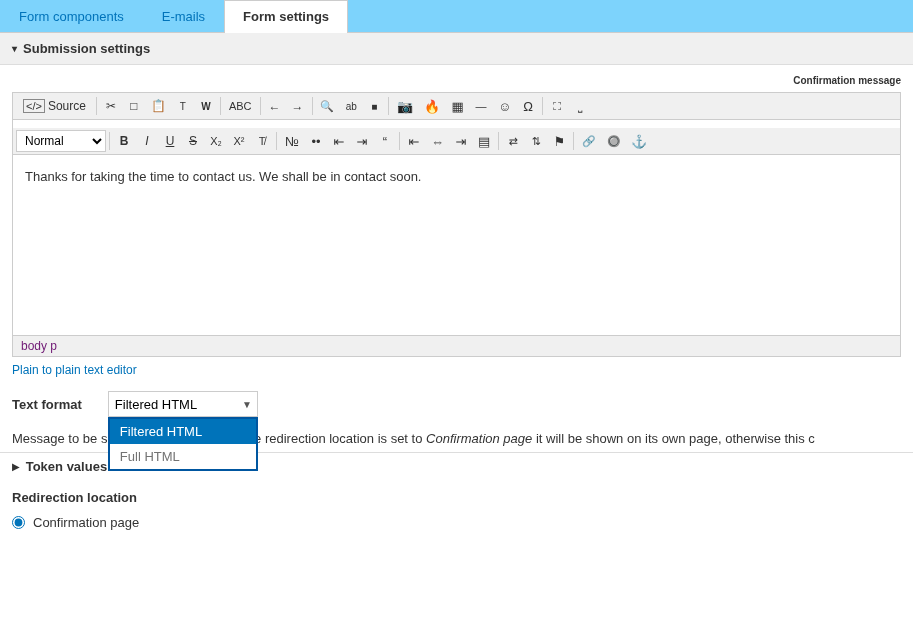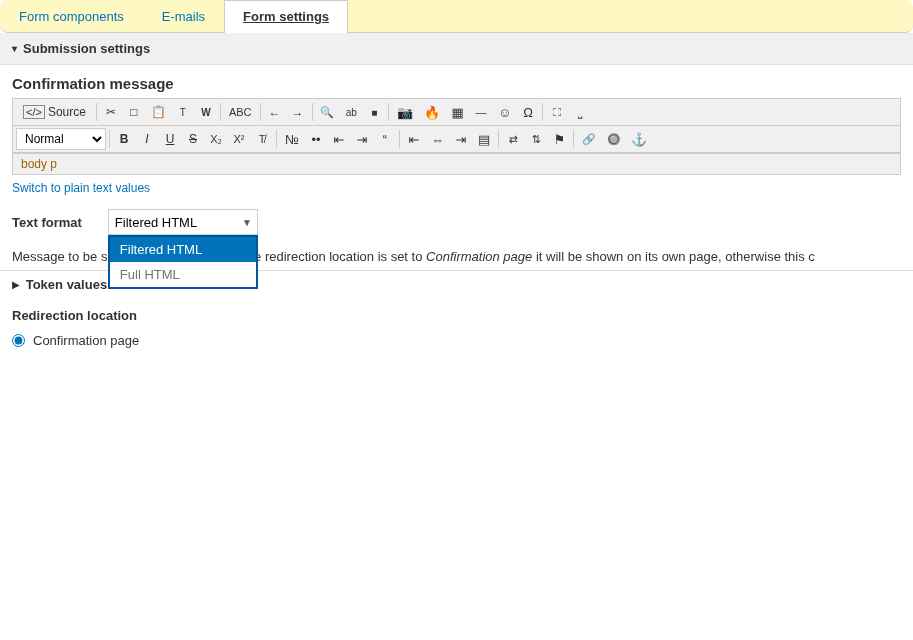--- a/index.html
+++ b/index.html
@@ -1,42 +1,42 @@
 <!DOCTYPE html>
 <html><head>
   <meta charset="utf-8">
   <style>
     * { box-sizing: border-box; margin: 0; padding: 0; }
     body { font-family: Arial, sans-serif; font-size: 13px; background: #fff; color: #333; width: 913px; }
     .tab { padding: 8px 18px; cursor: pointer; font-size: 13px; border: 1px solid transparent; border-bottom: none; color: #0073ba; text-decoration: none; }
-    .tab.active { background: #fff; border-color: #ccc; color: #333; font-weight: bold; margin-bottom: -1px; text-decoration: underline; }
+    .tab.active { background: #fff; border-color: #ccc; color: #333; font-weight: bold; margin-bottom: -1px; }
     .section-header { display: flex; align-items: center; gap: 6px; font-weight: bold; font-size: 13px; padding: 8px 12px; background: #f0f0f0; border-bottom: 1px solid #ddd; cursor: pointer; }
     .section-header .arrow { font-size: 10px; }
 
     
-    .field-label { font-weight: bold; font-size: 15px; padding: 10px 12px 6px; }
+    .field-label { font-weight: bold; font-size: 10px; padding: 10px 12px 6px; text-align: right; }
 
     
     .editor-wrap { margin: 0 12px; border: 1px solid #ccc; }
 
     
     .toolbar { display: flex; align-items: center; background: #f0f0f0; border-bottom: 1px solid #ccc; padding: 2px 3px; gap: 1px; flex-wrap: wrap; }
     .tb-btn { display: inline-flex; align-items: center; justify-content: center; border: 1px solid transparent; background: transparent; cursor: pointer; padding: 2px 4px; font-size: 12px; min-width: 22px; height: 22px; color: #333; border-radius: 2px; }
     .tb-btn.source-btn { display: flex; align-items: center; gap: 3px; padding: 2px 6px; }
     .tb-sep { width: 1px; height: 18px; background: #ccc; margin: 0 2px; }
 
     
-    .toolbar2 { display: flex; align-items: center; background: #f0f0f0; border-bottom: 1px solid #ccc; padding: 2px 3px; gap: 1px; }
+    .toolbar2 { display: flex; align-items: center; background: #f0f0f0; border-bottom: 1px solid #ccc; padding: 2px 3px; gap: 1px; margin-top: 8px; }
     .format-select { font-size: 12px; height: 22px; border: 1px solid #ccc; background: #fff; cursor: pointer; padding: 0 4px; width: 90px; }
 
     
     .editor-area { min-height: 180px; padding: 12px; background: #fff; font-size: 13px; color: #333; line-height: 1.5; }
 
     
-    .status-bar { background: #f0f0f0; border-top: 1px solid #ccc; padding: 3px 8px; font-size: 12px; color: #a16207; }
+    .status-bar { background: #f0f0f0; border-top: 1px solid #ccc; padding: 3px 8px; font-size: 12px; color: #701a75; }
 
     
     .switch-link { padding: 6px 12px; font-size: 12px; }
     .switch-link a { color: #0073ba; text-decoration: none; }
 
     
     .text-format-row { display: flex; align-items: center; padding: 8px 12px; gap: 26px; }
     .text-format-label { font-size: 13px; font-weight: bold; }
     .text-format-select-wrap { position: relative; display: inline-block; }
     .text-format-select { font-size: 13px; height: 26px; border: 1px solid #ccc; background: #fff; cursor: pointer; padding: 0 6px; appearance: none; width: 150px; }
@@ -58,21 +58,21 @@
     .token-label { font-weight: bold; font-size: 13px; }
 
     
     .redirect-label { font-weight: bold; font-size: 13px; padding: 10px 12px 6px; }
     .redirect-row { display: flex; align-items: center; gap: 8px; padding: 4px 12px; }
     .radio-btn { accent-color: #0073ba; }
   </style>
 </head>
 <body>
 
-<div style="display:flex; border-bottom:1px solid #ccc; background:#fef9c3;border-radius:8px;">
+<div style="display:flex; border-bottom:1px solid #ccc; background:#7dd3fc;">
   <div class="tab">Form components</div>
   <div class="tab">E-mails</div>
   <div class="tab active">Form settings</div>
 </div>
 
 <div class="section-header">
   <span class="arrow">▾</span>
   <span>Submission settings</span>
 </div>
 
@@ -142,26 +142,29 @@
     <div class="tb-sep"></div>
     <button class="tb-btn" title="Left to Right" style="font-size:11px;">⇄</button>
     <button class="tb-btn" title="Right to Left" style="font-size:11px;">⇅</button>
     <button class="tb-btn" title="Flag" style="font-size:13px;">⚑</button>
     <div class="tb-sep"></div>
     <button class="tb-btn" title="Link" style="font-size:11px;">🔗</button>
     <button class="tb-btn" title="Unlink" style="font-size:11px;">🔘</button>
     <button class="tb-btn" title="Anchor" style="font-size:13px;">⚓</button>
   </div>
 
+  <div class="editor-area" contenteditable="true" style="">
+    <p><span>Thanks for taking the time to contact us. We shall be in contact soon.</span></p>
+  </div>
 
   <div class="status-bar">body  p</div>
 </div>
 
 <div class="switch-link">
-  <a href="#">Switch to plain text values</a>
+  <a href="#">Plain to plain text editor</a>
 </div>
 
 <div class="text-format-row" style="position:relative;">
   <span class="text-format-label">Text format</span>
   <div class="text-format-select-wrap" style="position:relative;">
     <select class="text-format-select">
       <option>Filtered HTML</option>
     </select>
     <span class="tf-arrow">▼</span>
     

